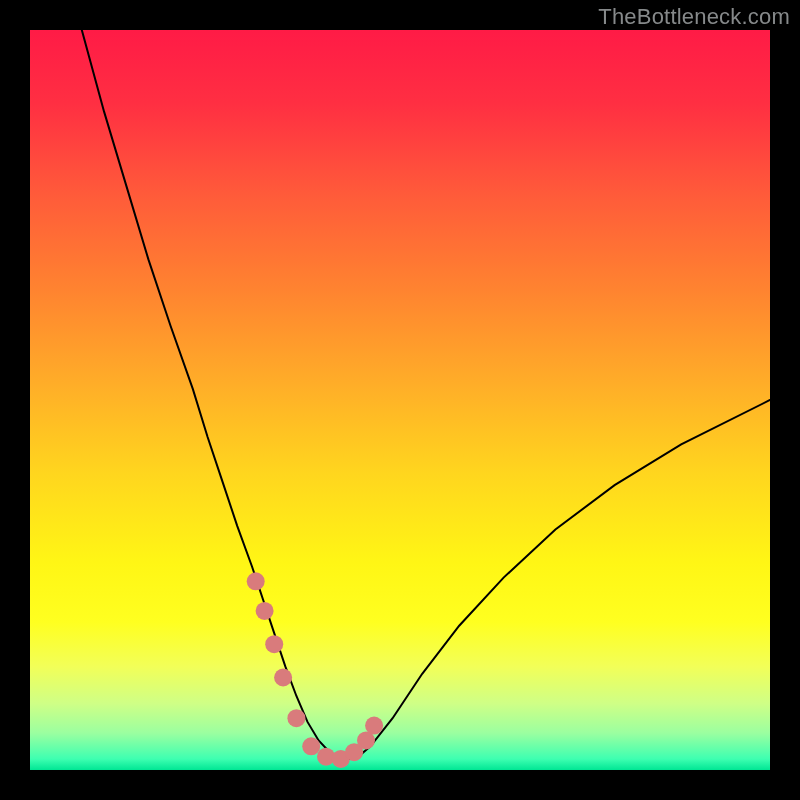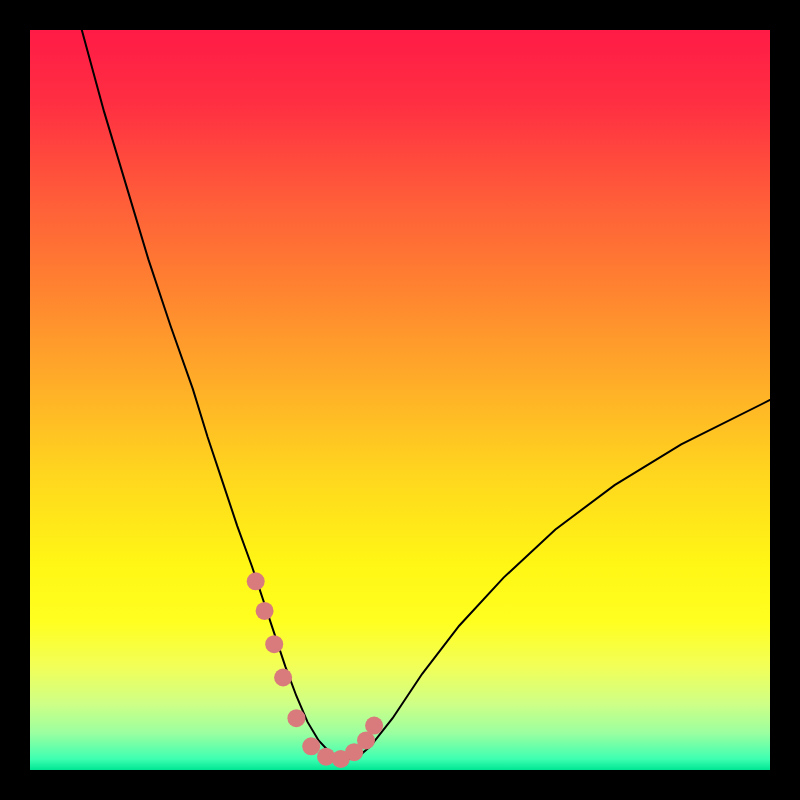--- a/index.html
+++ b/index.html
@@ -31,20 +31,21 @@
     font-size: 22px;
     color: #86898a;
     font-weight: 500;
     letter-spacing: 0.2px;
   }
   svg { display: block; }
 </style>
 </head>
 <body>
 <div class="frame">
+  <div class="watermark">TheBottleneck.com</div>
   <svg class="plot" viewBox="0 0 740 740" preserveAspectRatio="none">
     <defs>
       <linearGradient id="bg" x1="0" y1="0" x2="0" y2="1">
 
       <stop offset="0%" stop-color="#ff1b46"></stop>
           <stop offset="10%" stop-color="#ff2f42"></stop>
           <stop offset="22%" stop-color="#ff5a3a"></stop>
           <stop offset="35%" stop-color="#ff8330"></stop>
           <stop offset="48%" stop-color="#ffae28"></stop>
           <stop offset="60%" stop-color="#ffd61e"></stop>

